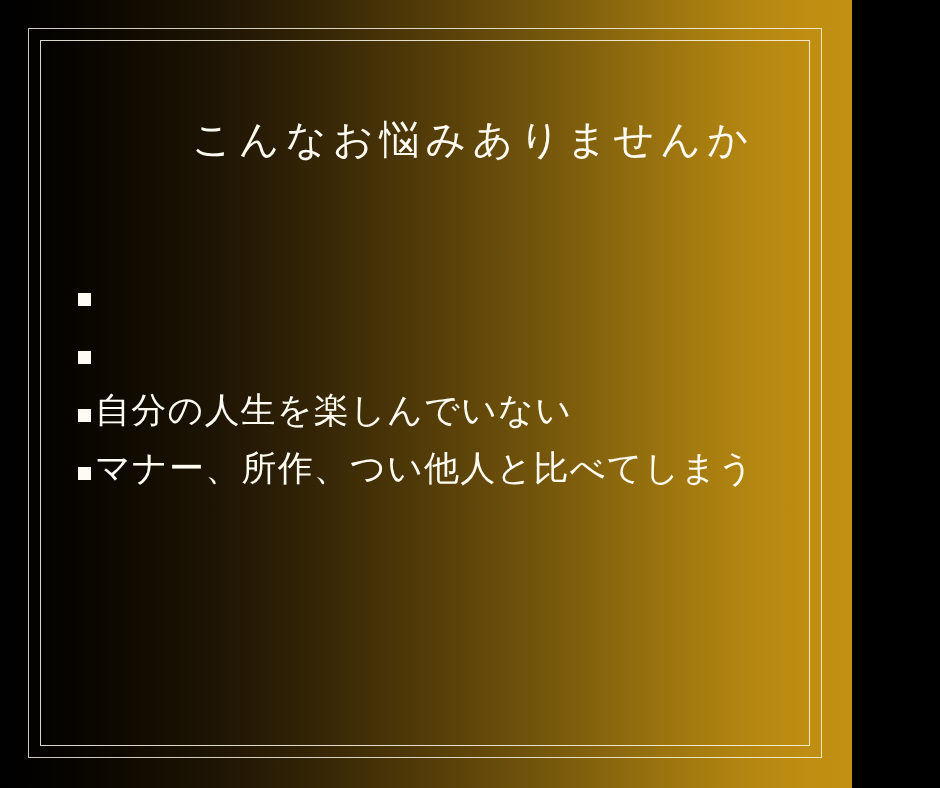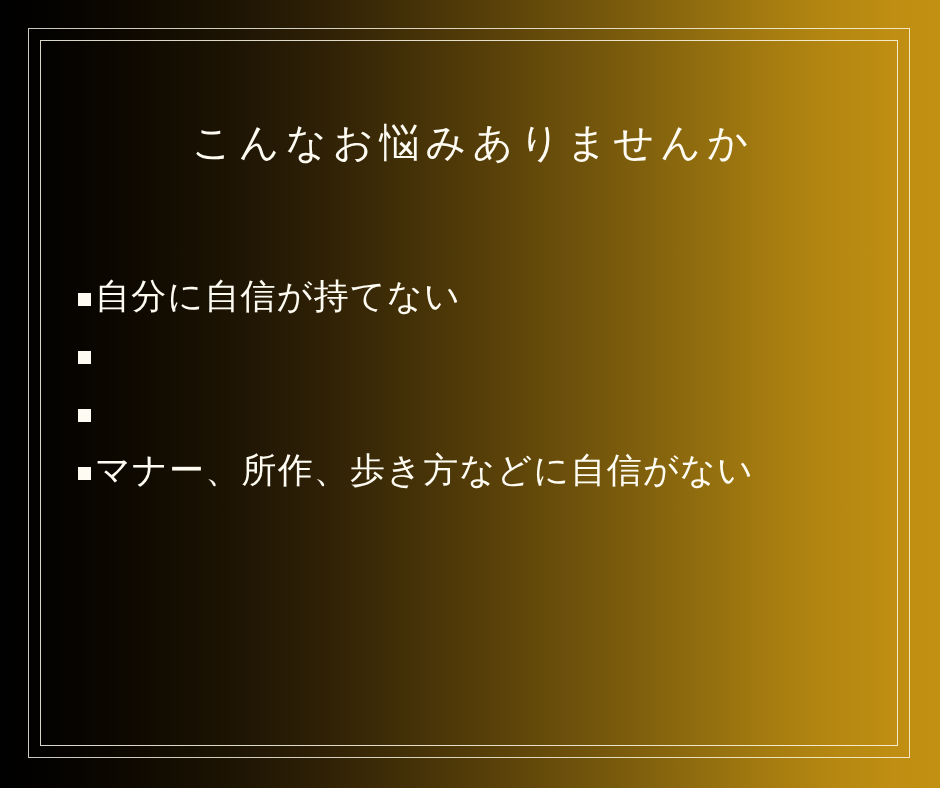--- a/index.html
+++ b/index.html
@@ -3,40 +3,40 @@
 <meta charset="utf-8">
 <style>
   html, body {
     margin: 0;
     padding: 0;
     background: #000;
   }
 
   #slide {
     position: relative;
-    width: 940px;
+    width: 852px;
     height: 788px;
     overflow: hidden;
     
     background: linear-gradient(
         to right,
         #000000 0%,
         #050300 6%,
         #0e0900 14%,
         #1c1303 24%,
         #2e2006 34%,
         #443107 44%,
         #5c4309 54%,
         #75570c 64%,
         #8d6a0e 73%,
         #a67c10 82%,
         #b68811 89%,
         #bf8e12 95%,
         #c29012 100%);
-    font-family: Liberation Serif, serif;
+    font-family: Liberation Mono, monospace;
   }
 
   
   .frame-outer {
     position: absolute;
     left: 28px;
     top: 28px;
     right: 30px;
     bottom: 30px;
     border: 1px solid rgba(255, 252, 236, 0.80);
@@ -121,34 +121,34 @@
   <div class="frame-inner"></div>
 
   <div class="content">
 
     <div class="slide-title">こんなお悩みありませんか</div>
 
     <ul class="bullet-list">
 
       <li class="bullet-item">
         <span class="bullet-marker"></span>
-        <span class="bullet-text">自分に自信が持てない</span>
       </li>
 
 
       <li class="bullet-item">
         <span class="bullet-marker"></span>
       </li>
 
 
       <li class="bullet-item">
         <span class="bullet-marker"></span>
+        <span class="bullet-text">自分の人生を楽しんでいない</span>
       </li>
 
       <li class="bullet-item">
         <span class="bullet-marker"></span>
-        <span class="bullet-text">マナー、所作、歩き方などに自信がない</span>
+        <span class="bullet-text">マナー、所作、つい他人と比べてしまう</span>
       </li>
 
     </ul>
 
   </div>
 </div>
 
 </body></html>

